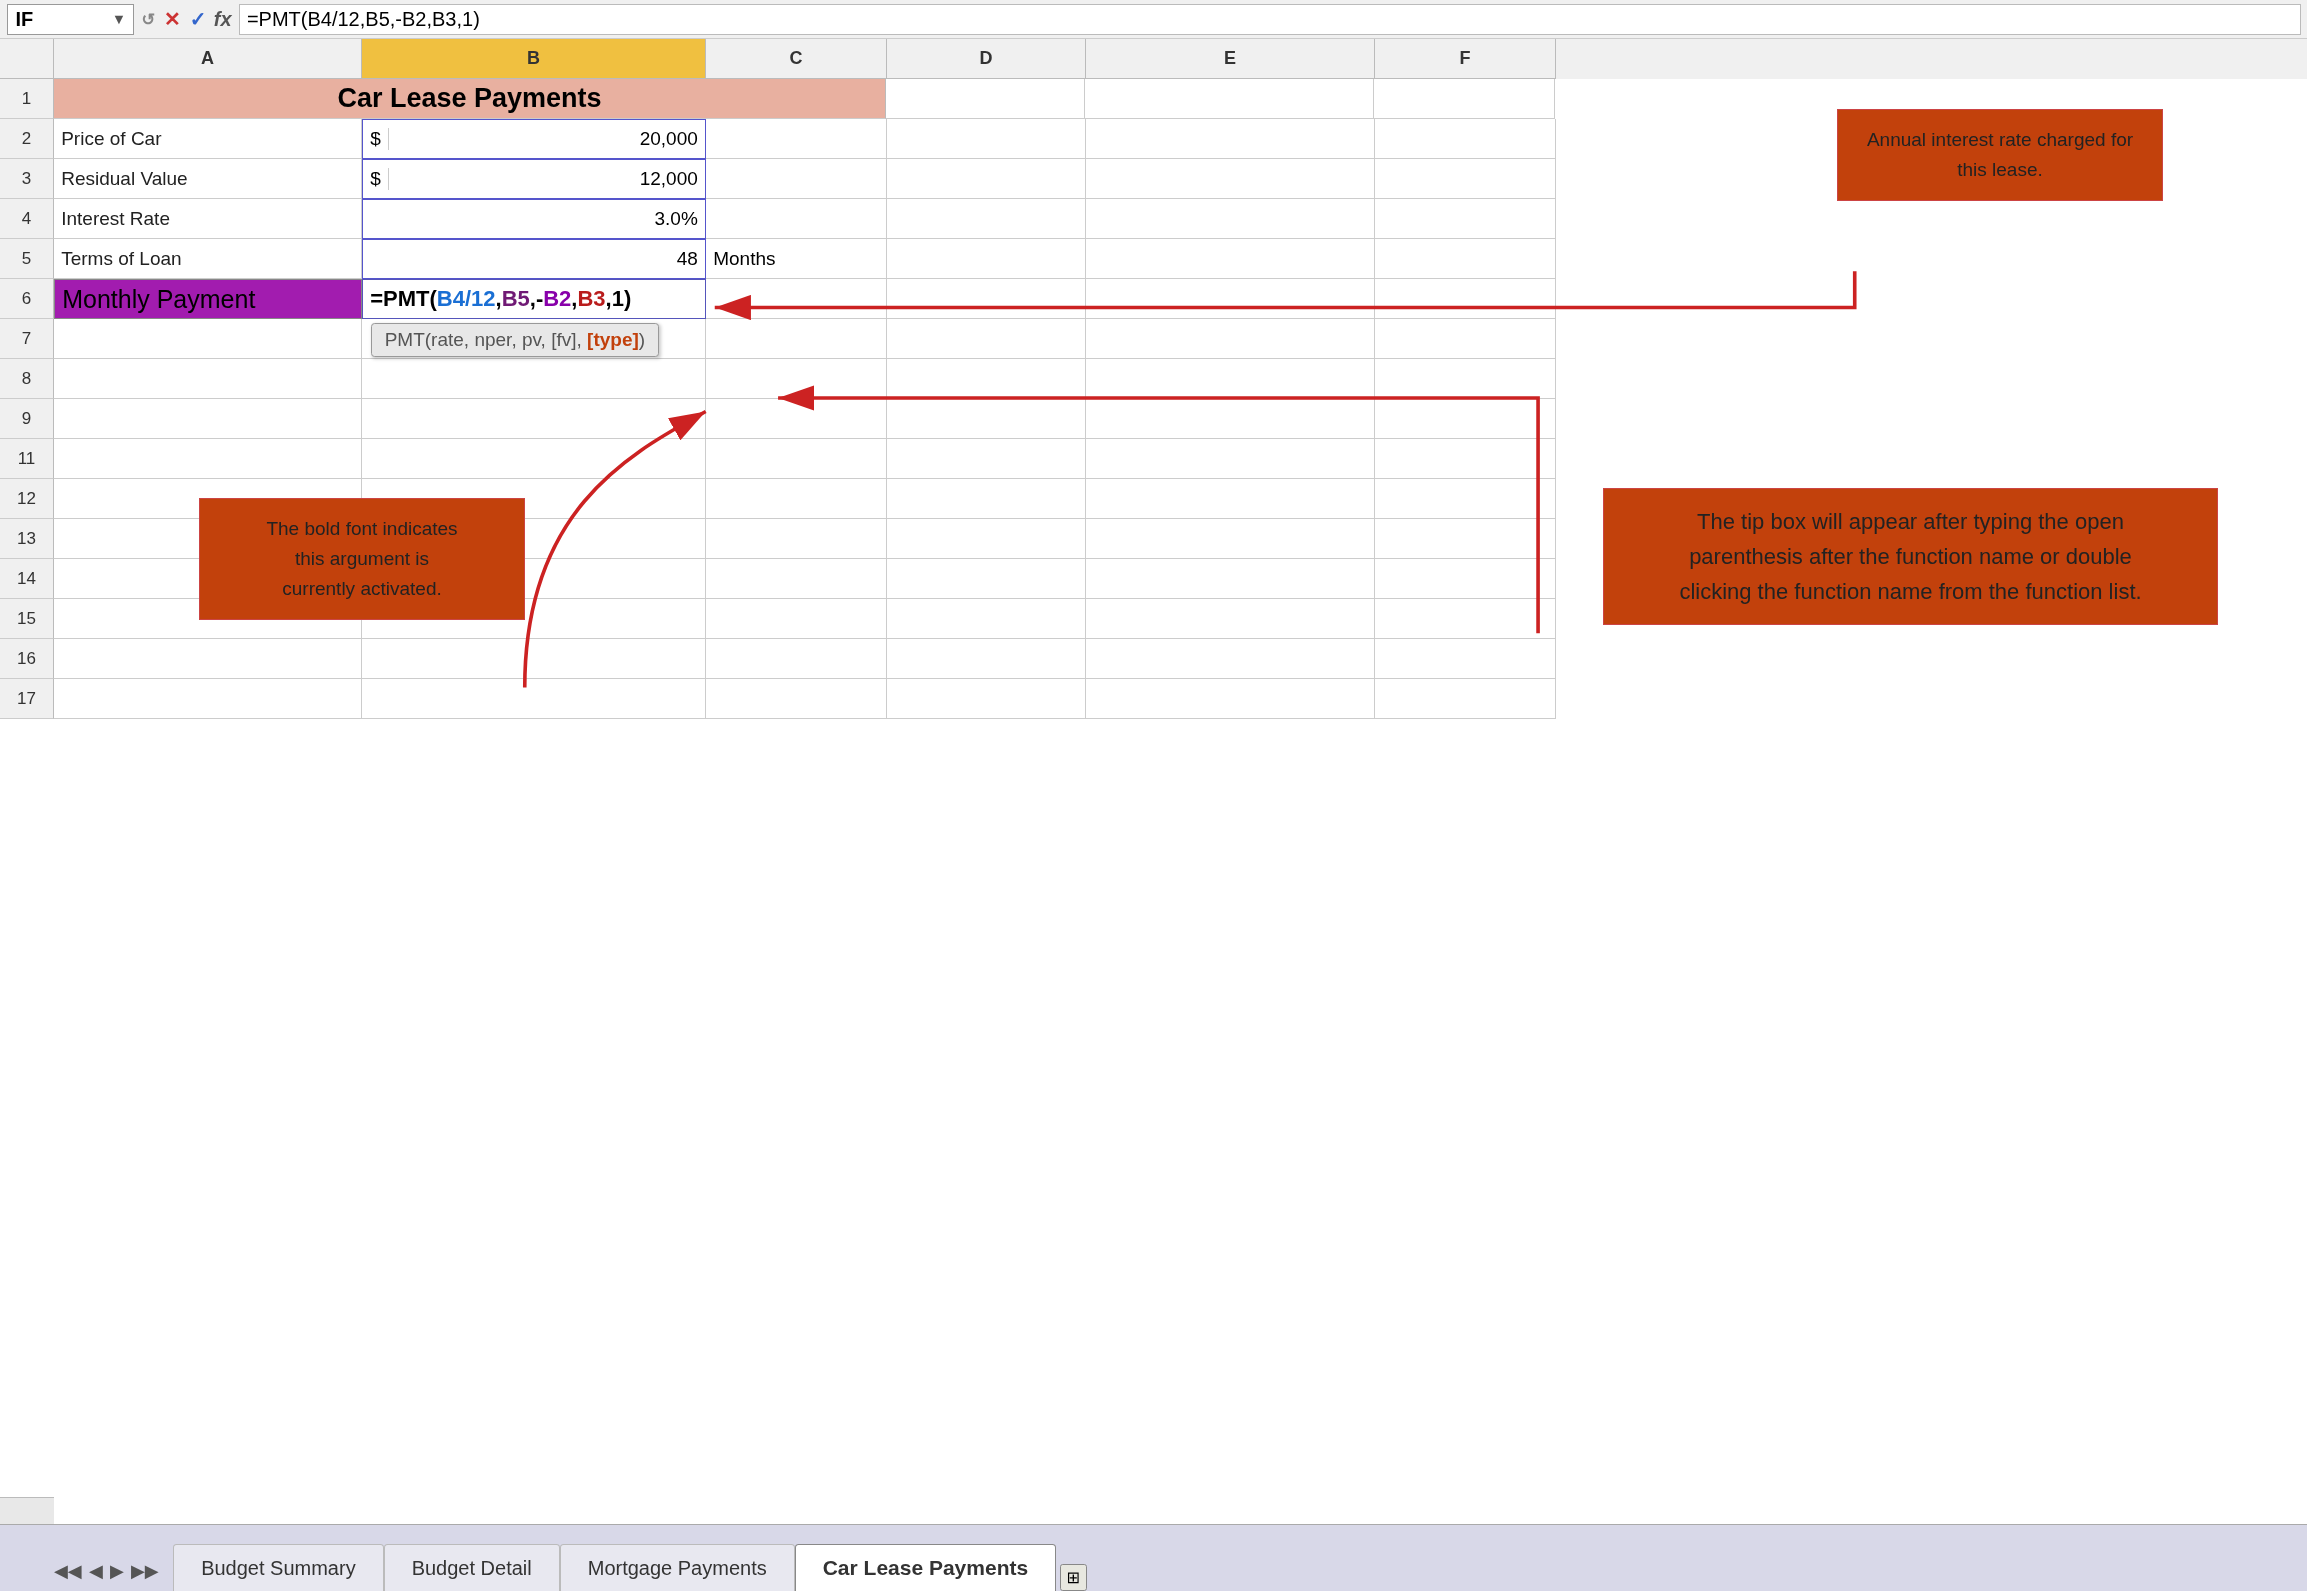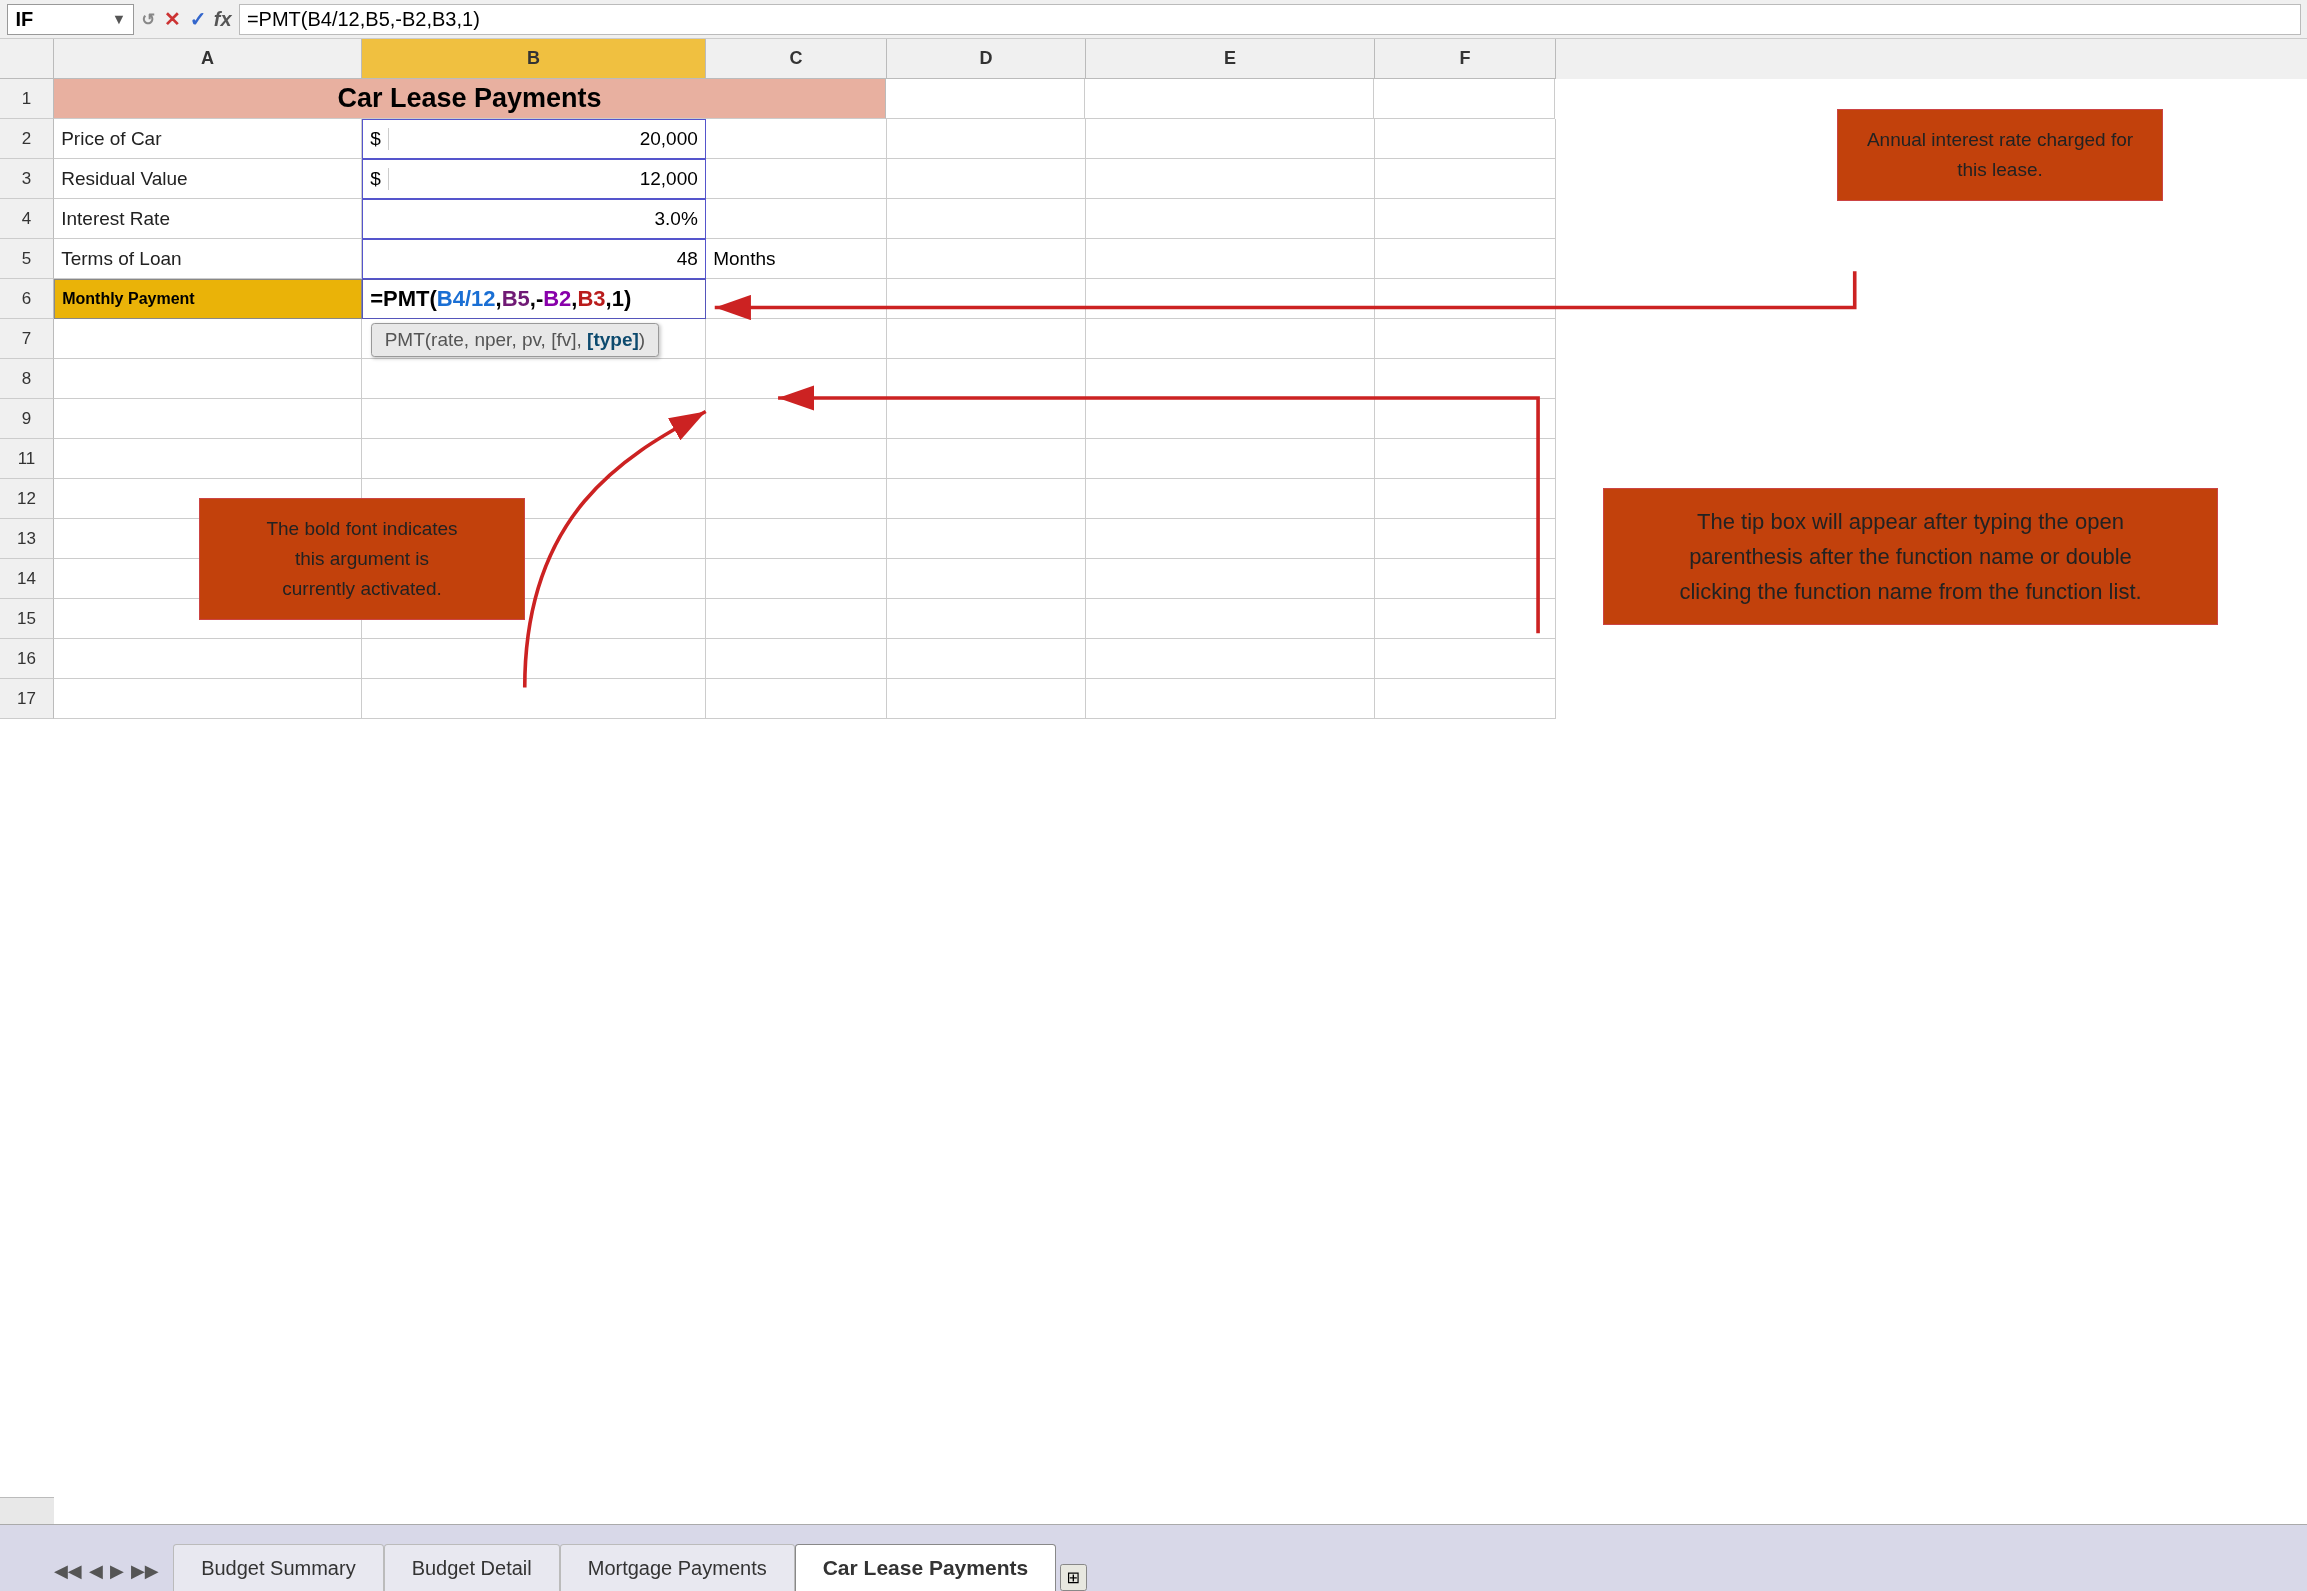--- a/index.html
+++ b/index.html
@@ -164,23 +164,23 @@
     
     .cell-label { font-size: 19px; color: #222; }
     .cell-rate {
       justify-content: flex-end;
       border: 1.8px solid #5555bb;
       background: #fff;
     }
 
     
     .row6-label {
-      font-weight: 700;
-      font-size: 16px;
-      background: #eab308;
+      font-weight: 400;
+      font-size: 25px;
+      background: #a21caf;
       border: 1.8px solid #888;
     }
     .row6-formula {
       font-size: 22px;
       font-weight: bold;
       background: #fff;
       border: 1.8px solid #5555bb;
       border-bottom: 1.8px solid #5555bb;
     }
 
@@ -293,21 +293,21 @@
 
     
     .f-blue { color: #1a6fd4; font-weight: bold; }
     .f-bold-blue { color: #701a75; font-weight: 900; }
     .f-purple { color: #8800aa; font-weight: bold; }
     .f-green { color: #b91c1c; font-weight: bold; }
     .f-black { color: #000; font-weight: bold; }
 
     
     .pmt-normal { font-weight: normal; color: #555; }
-    .pmt-bold { font-weight: 900; color: #0c4a6e; margin-top: 8px; }
+    .pmt-bold { font-weight: 900; color: #c2410c; margin-top: 8px; }
 
     
     .scroll-area {
       position: absolute;
       bottom: 67px;
       left: 0;
       width: 54px;
       height: 27px;
       background: #e8e8e8;
       border-top: 0.9px solid #bbb;

